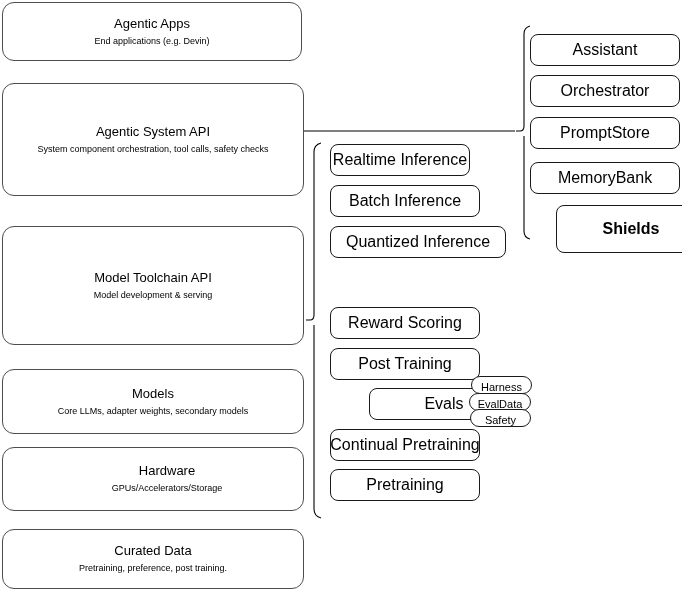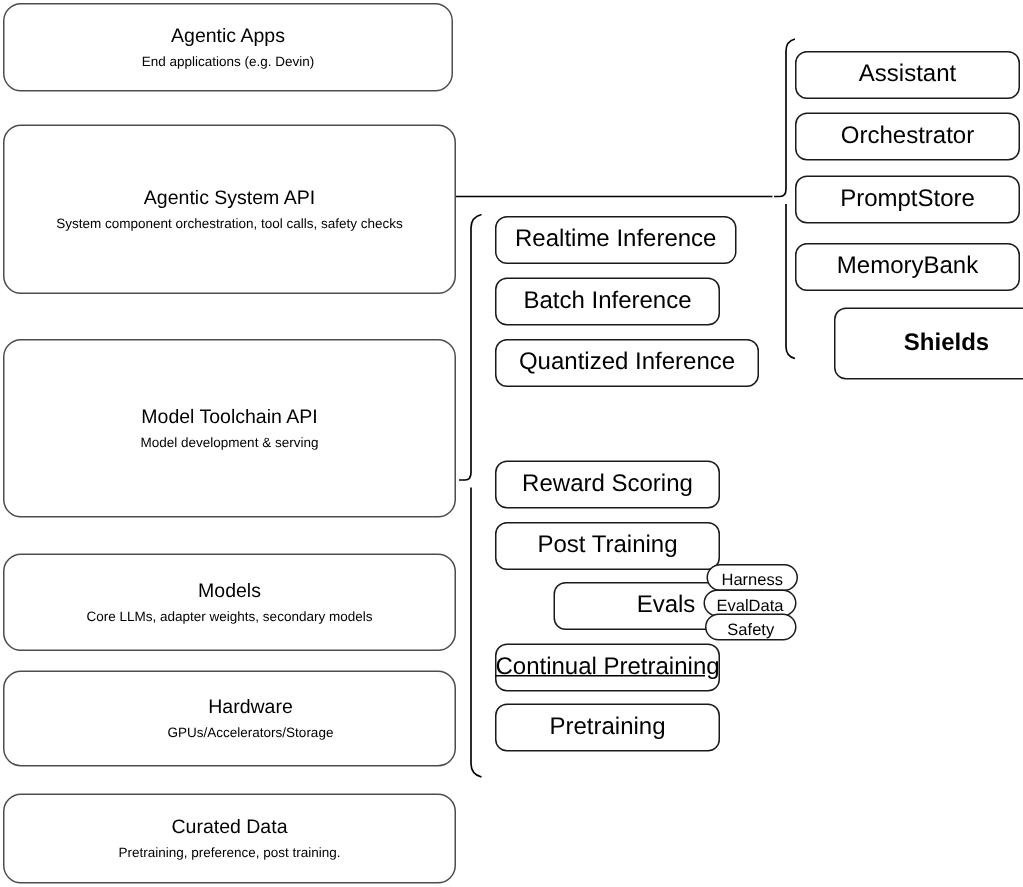--- a/index.html
+++ b/index.html
@@ -148,39 +148,39 @@
   <div class="layer-box" style="left:2px; top:447px; width:302px; height:64px;padding-left:28px;">
     <div class="layer-title">Hardware</div>
     <div class="layer-sub">GPUs/Accelerators/Storage</div>
   </div>
 
   <div class="layer-box" style="left:2px; top:529px; width:302px; height:60px;">
     <div class="layer-title">Curated Data</div>
     <div class="layer-sub">Pretraining, preference, post training.</div>
   </div>
 
-  <div class="cap-box" style="left:330px; top:144px; width:161px; height:32px;">
+  <div class="cap-box" style="left:330px; top:144px; width:140px; height:32px;">
     <span class="cap-label">Realtime Inference</span>
   </div>
   <div class="cap-box" style="left:330px; top:185px; width:150px; height:32px;">
     <span class="cap-label">Batch Inference</span>
   </div>
   <div class="cap-box" style="left:330px; top:226px; width:176px; height:32px;">
     <span class="cap-label">Quantized Inference</span>
   </div>
   <div class="cap-box" style="left:330px; top:307px; width:150px; height:32px;">
     <span class="cap-label">Reward Scoring</span>
   </div>
   <div class="cap-box" style="left:330px; top:348px; width:150px; height:32px;">
     <span class="cap-label">Post Training</span>
   </div>
   <div class="cap-box" style="left:330px; top:388px; width:150px; height:32px;margin-left:39px;">
     <span class="cap-label">Evals</span>
   </div>
-  <div class="cap-box" style="left:330px; top:429px; width:150px; height:32px;text-decoration:underline;">
+  <div class="cap-box" style="left:330px; top:429px; width:150px; height:32px;">
     <span class="cap-label">Continual Pretraining</span>
   </div>
   <div class="cap-box" style="left:330px; top:469px; width:150px; height:32px;">
     <span class="cap-label">Pretraining</span>
   </div>
 
   <div class="pill" style="left:471px; top:376px; width:61px; height:18px;">
     <span class="pill-label">Harness</span>
   </div>
   <div class="pill" style="left:469px; top:393px; width:62px; height:18px;">

